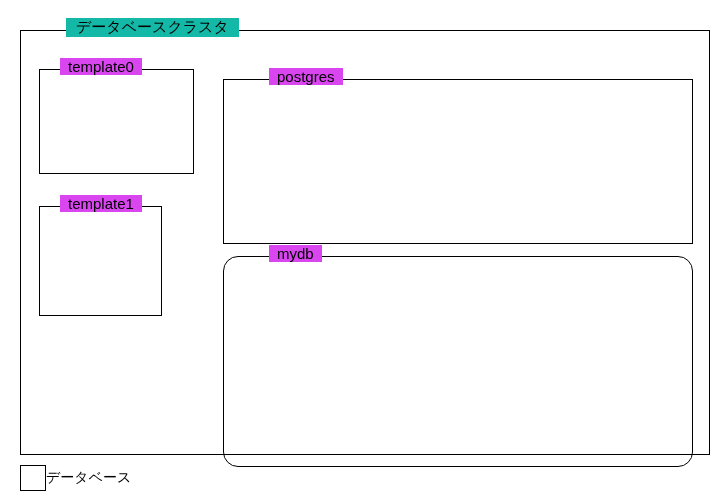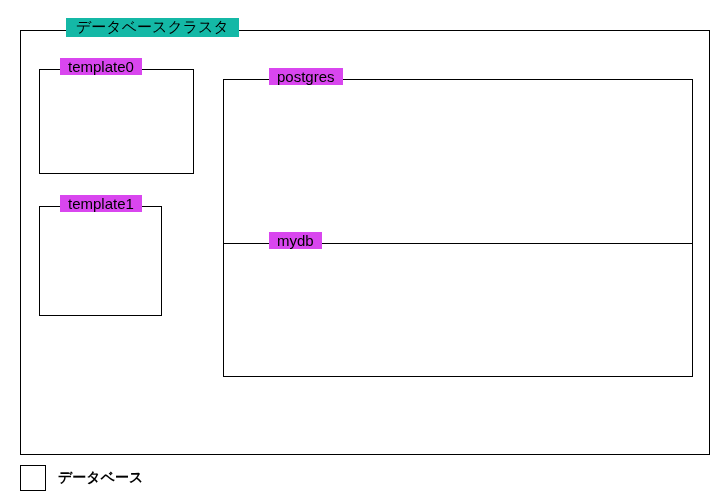--- a/index.html
+++ b/index.html
@@ -34,28 +34,27 @@
     top: -12px;
     left: 20px;
     background: #d946ef;
     padding: 0 8px;
     font-size: 15px;
   }
   .template0 { left: 18px; top: 38px; width: 155px; height: 105px; }
   .template1 { left: 18px; top: 175px; width: 123px; height: 110px; }
   .postgres  { left: 202px; top: 48px; width: 470px; height: 165px; }
   .postgres .db-label { left: 45px; }
-  .mydb      { left: 202px; top: 212px; width: 470px; height: 134px; }
+  .mydb      { left: 202px; top: 225px; width: 470px; height: 211px; border-radius: 15px; }
   .mydb .db-label { left: 45px; }
   .legend {
     margin-top: 10px;
     display: flex;
     align-items: center;
-    gap: 12px;
-    font-weight: bold;
+    gap: 0;
   }
   .legend-box {
     width: 26px;
     height: 26px;
     border: 1.5px solid #000;
   }
   .legend-text { font-size: 14px; }
 </style>
 </head>
 <body>

